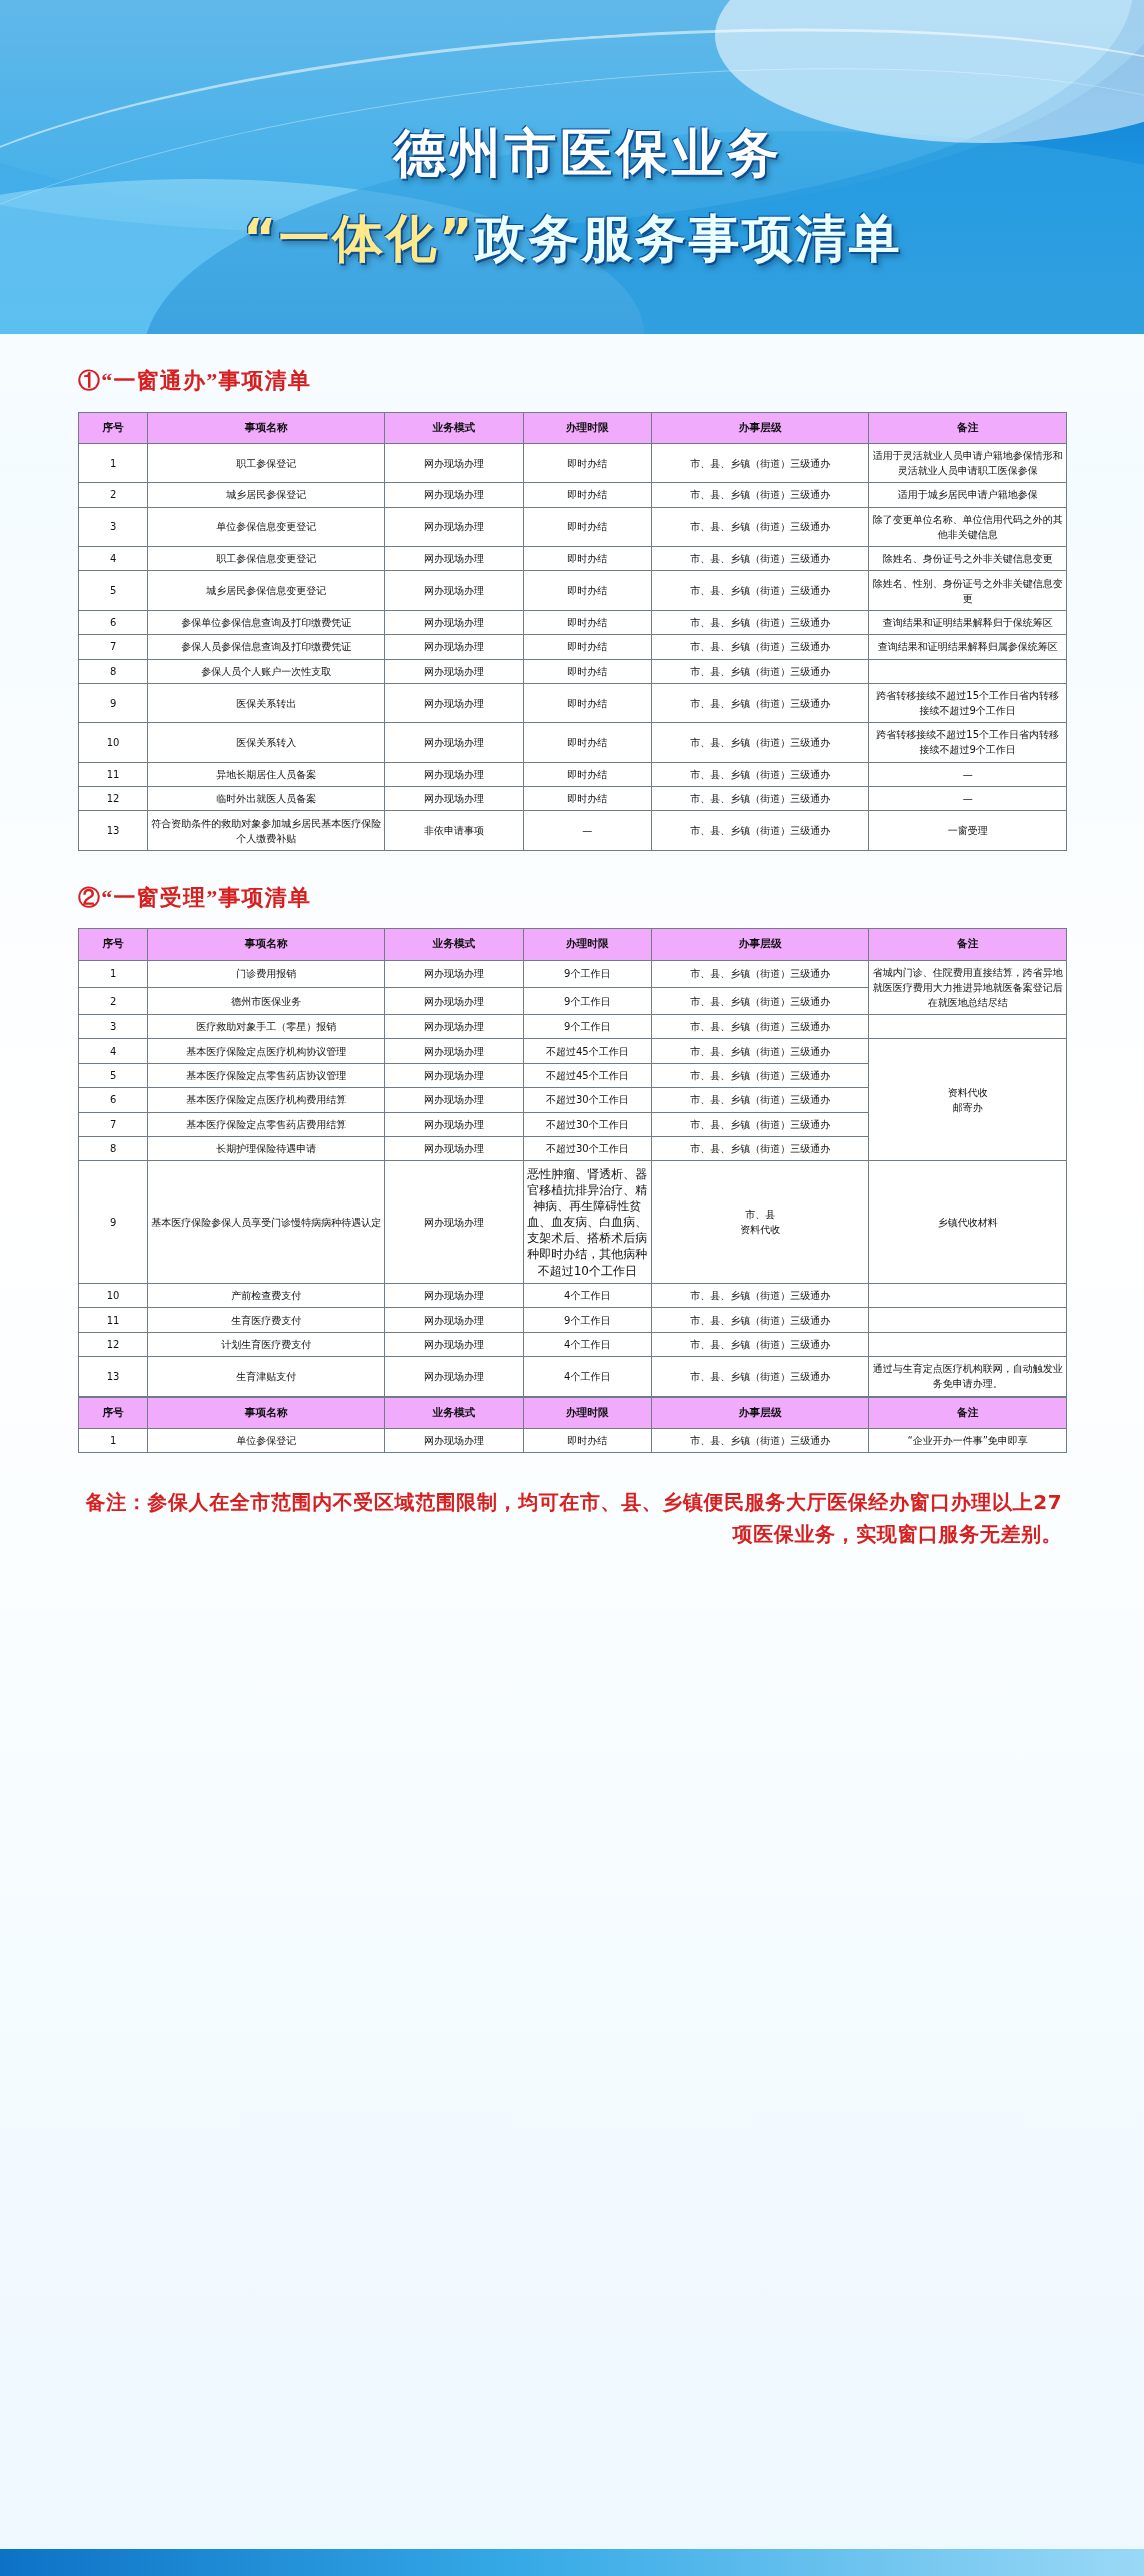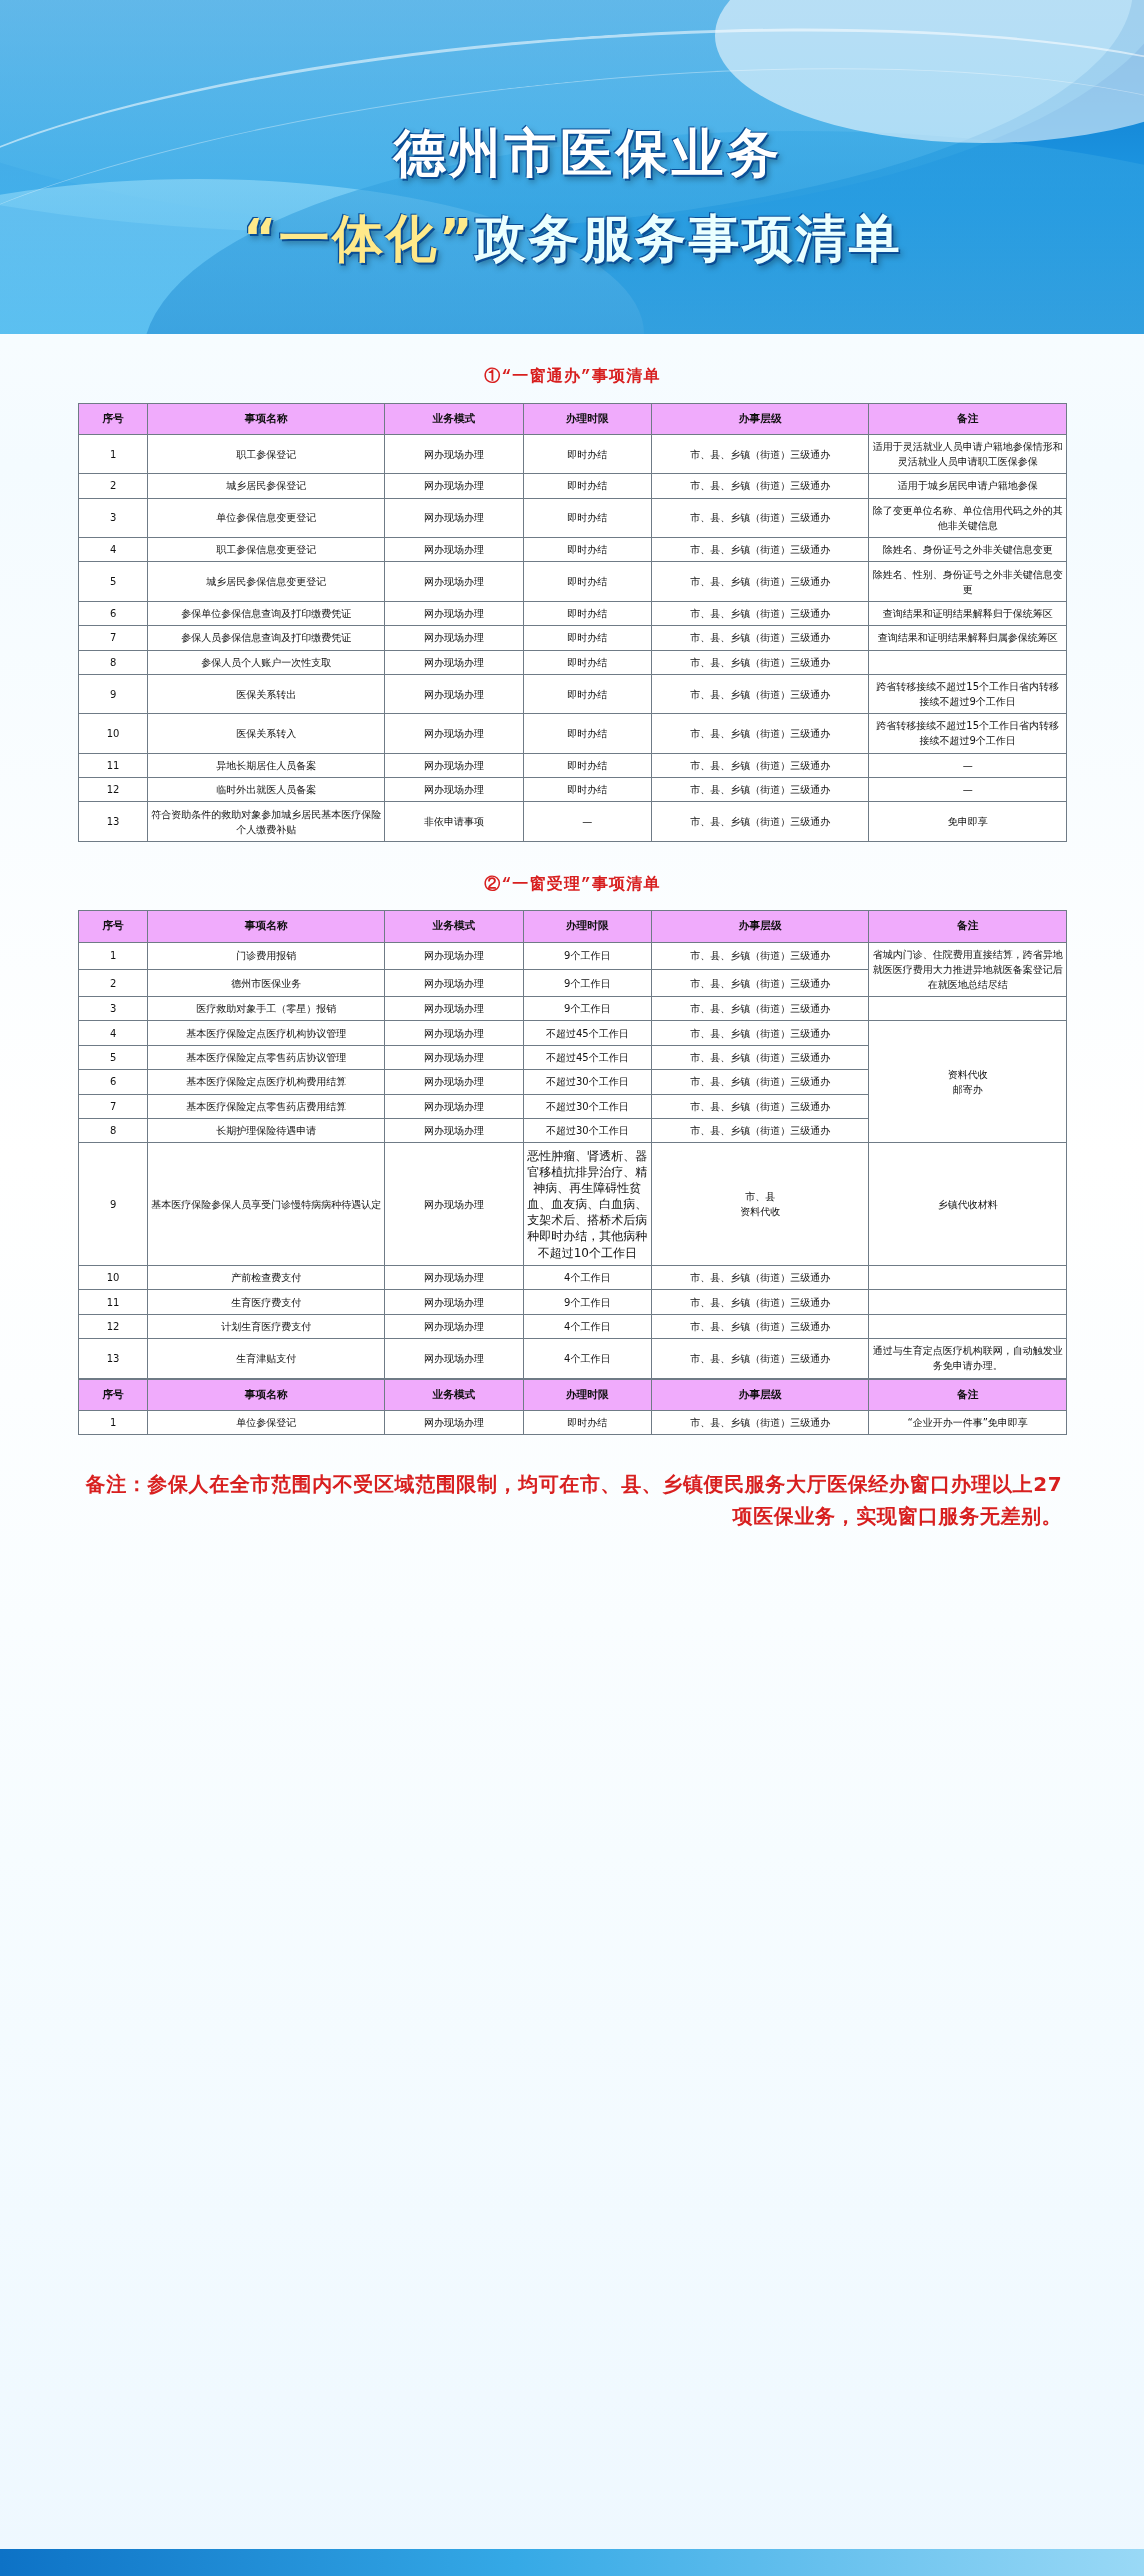--- a/index.html
+++ b/index.html
@@ -75,27 +75,26 @@
       -1.2px -1.2px 0 #0b4f97,
       3px 3.6px 6px rgba(0,0,0,.35);
     font-family:"DejaVu Sans","Liberation Sans",sans-serif;
   }
   .title-line2 .quo{color:#ffe98a;}
   
   .content{
     padding:0 78px 48px 78px;
   }
   .section-title{
-    text-align:center;
     color:#d81f1f;
-    font-size:16px;
+    font-size:22px;
     font-weight:bold;
     margin:32px 0 15.5px 0;
     letter-spacing:1.2px;
-    font-family:Liberation Mono, monospace;
+    font-family:Liberation Serif, serif;
   }
   table.lst{
     width:100%;
     border-collapse:collapse;
     background:#ffffff;
     table-layout:fixed;
   }
   table.lst th,table.lst td{
     border:0.6px solid #6f7b86;
     text-align:center;
@@ -275,21 +274,21 @@
               <td>即时办结</td>
               <td>市、县、乡镇（街道）三级通办</td>
               <td>—</td>
             </tr>
           <tr>
               <td>13</td>
               <td class="name">符合资助条件的救助对象参加城乡居民基本医疗保险个人缴费补贴</td>
               <td>非依申请事项</td>
               <td>—</td>
               <td>市、县、乡镇（街道）三级通办</td>
-              <td>免申即享</td>
+              <td>一窗受理</td>
             </tr>
         </tbody>
       </table>
     </div>
 
     <div>
       <div class="section-title">②“一窗受理”事项清单</div>
       <table class="lst">
         <colgroup>
             <col class="c0">

